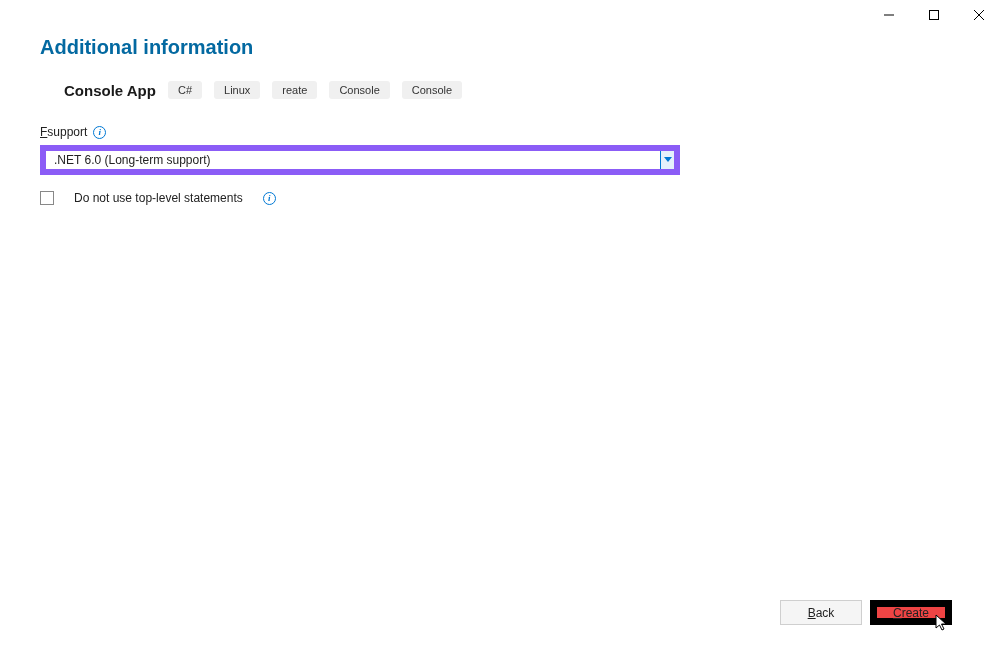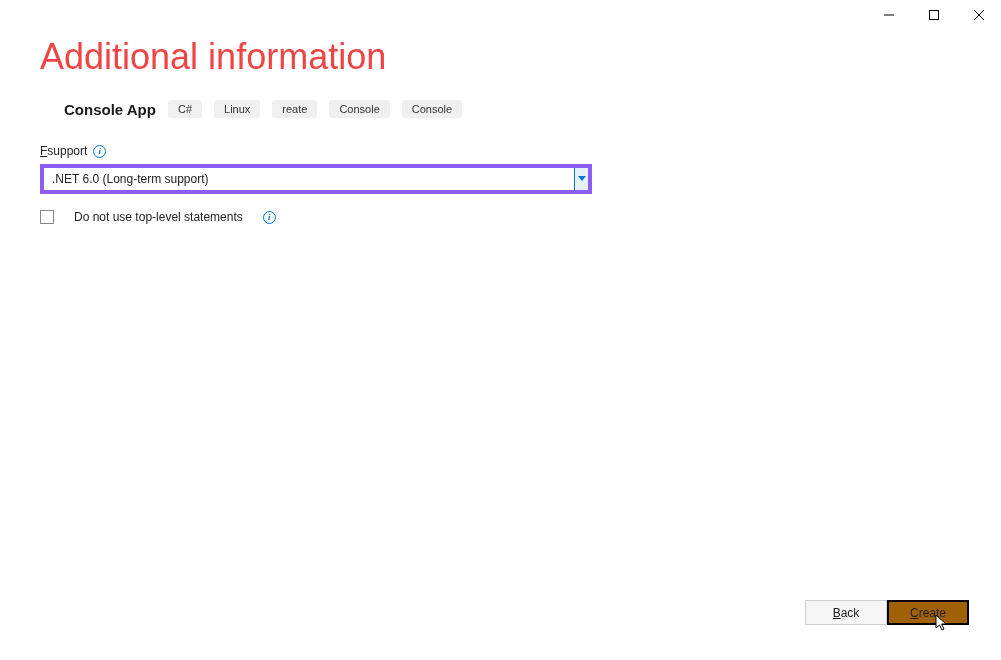--- a/index.html
+++ b/index.html
@@ -31,23 +31,23 @@
       justify-content: center;
       color: #000;
     }
     .content {
       position: absolute;
       top: 36px;
       left: 40px;
       right: 40px;
     }
     .page-title {
-      font-size: 36px;
-      font-weight: 400;
-      color: #ef4444;
+      font-size: 20px;
+      font-weight: 700;
+      color: #0369a1;
       margin-bottom: 22px;
     }
     .proj-row {
       display: flex;
       align-items: center;
       gap: 12px;
       margin-bottom: 26px;
       margin-left: 24px;
     }
     .proj-name {
@@ -82,23 +82,23 @@
       align-items: center;
       justify-content: center;
       color: #0078d4;
       font-size: 9px;
       font-style: italic;
       font-family: Georgia, serif;
       font-weight: bold;
       line-height: 1;
     }
     .select-box {
-      width: 552px;
+      width: 640px;
       height: 30px;
-      border: 4px solid #8b5cf6;
+      border: 6px solid #8b5cf6;
       display: flex;
       align-items: stretch;
       margin-bottom: 16px;
       justify-content: center;
     }
     .select-value {
       flex: 1;
       padding: 0 8px;
       display: flex;
       align-items: center;
@@ -128,41 +128,41 @@
     }
     .checkbox {
       width: 14px;
       height: 14px;
       border: 1px solid #888;
       background: #fff;
     }
     .footer {
       position: absolute;
       bottom: 35px;
-      right: 32px;
-      display: flex;
-      gap: 0;
+      right: 49px;
+      display: flex;
+      gap: 8px;
     }
     .btn {
       width: 82px;
       height: 25px;
       font-size: 12px;
       display: flex;
       align-items: center;
       justify-content: center;
       background: #f5f5f5;
       border: 1px solid #cfcfcf;
       color: #222;
     }
     .btn .mnemonic {
       text-decoration: underline;
     }
     .btn-primary {
-      background: #a16207;
-      border: 2px solid #000000;
+      background: #ef4444;
+      border: 7px solid #000000;
     }
     .cursor {
       position: absolute;
       bottom: 24px;
       right: 52px;
       pointer-events: none;
     }
   </style>
 </head>
 <body>

